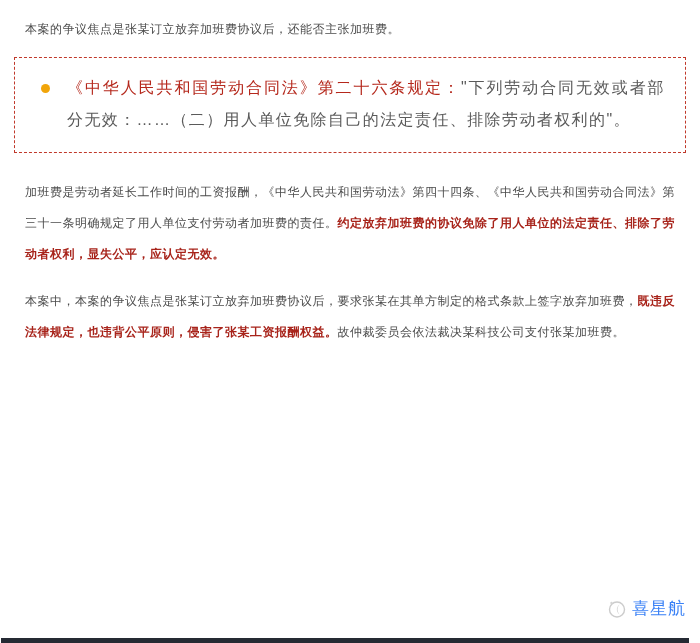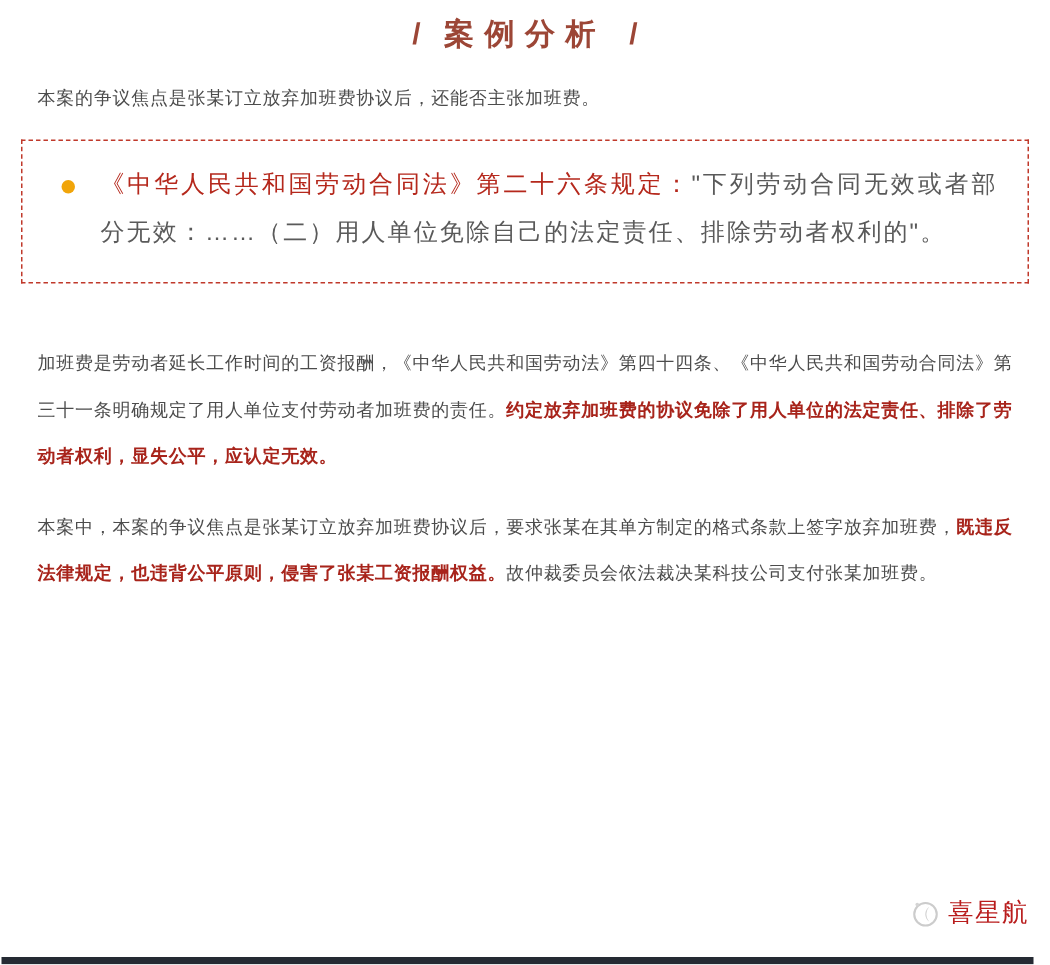--- a/index.html
+++ b/index.html
@@ -30,21 +30,21 @@
   
   .para {
     margin: 14px 25px 0;
     font-size: 12px;
     line-height: 31px;
     letter-spacing: 0.5px;
     color: #4c4c4c;
     text-align: justify;
   }
   .para.p1 { line-height: 30px; }
-  .para.p3 { margin-top: 38px; font-family: Liberation Serif, serif; }
+  .para.p3 { margin-top: 24px; font-family: Liberation Serif, serif; }
   .para.p4 { margin-top: 16px; }
   .red-bold { color: #a8241b; font-weight: bold; }
 
   
   .legal-box {
     margin: 13px 14px 0;
     border: 1px dashed #c0392b;
     padding: 8px 20px 10px 14px;
     background: #ffffff;
   }
@@ -73,46 +73,41 @@
   .quote { color: #5a5a5a; }
 
   
   .watermark {
     position: absolute;
     top: 597px;
     right: 14px;
     display: flex;
     align-items: center;
     gap: 5px;
-    color: #b91c1c;
+    color: #3b82f6;
     font-size: 17px;
     letter-spacing: 1px;
   }
   .wm-icon { display: inline-flex; }
 
   
   .bottom-bar {
     position: absolute;
     left: 1px;
     bottom: 0;
     width: 688px;
     height: 5px;
     background: #252a33;
   }
 </style>
 </head>
 <body>
 
 <div class="page">
 
-  <h1 class="title">
-    <span class="slash">/</span>
-    <span class="title-text">案例分析</span>
-    <span class="slash">/</span>
-  </h1>
 
   <p class="para p1">本案的争议焦点是张某订立放弃加班费协议后，还能否主张加班费。</p>
 
   <div class="legal-box">
 
     <div class="legal-item">
       <span class="bullet-dot"></span>
       <p class="legal-text">
         <span class="citation">《中华人民共和国劳动合同法》第二十六条规定：</span><span class="quote">"下列劳动合同无效或者部分无效：……（二）用人单位免除自己的法定责任、排除劳动者权利的"。</span>
       </p>

